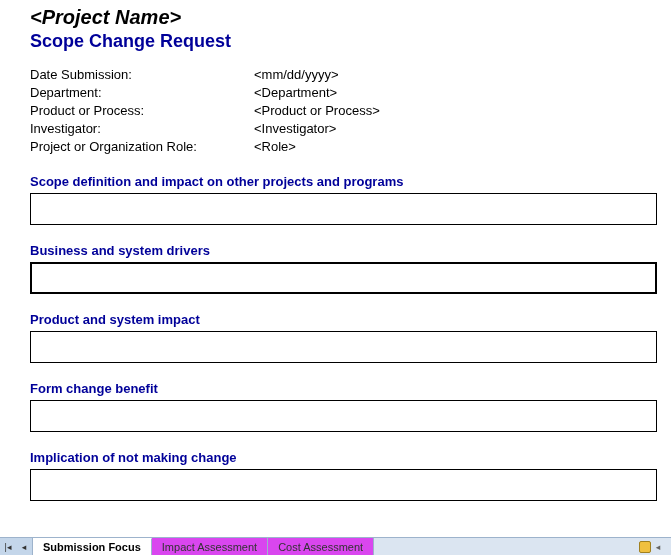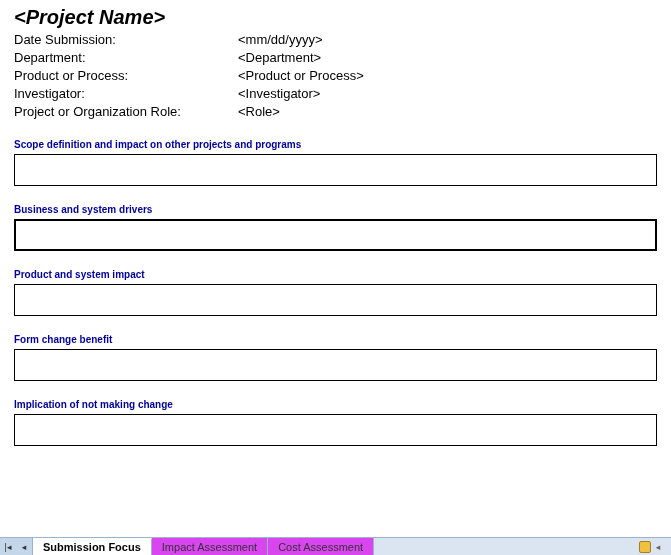--- a/index.html
+++ b/index.html
@@ -6,20 +6,21 @@
   body {
     font-family: Arial, sans-serif;
     background: #ffffff;
     width: 671px;
     height: 555px;
     overflow: hidden;
     position: relative;
   }
   .page {
     padding: 6px 14px 0 14px;
+    margin-left: 16px;
   }
   .project-name {
     font-size: 20px;
     font-weight: bold;
     font-style: italic;
     color: #000;
     margin-bottom: 2px;
   }
   .form-title {
     font-size: 18px;
@@ -33,21 +34,21 @@
     line-height: 18px;
     color: #000;
   }
   .meta-label {
     width: 224px;
   }
   .meta-value {
     flex: 1;
   }
   .section-heading {
-    font-size: 10px;
+    font-size: 13px;
     font-weight: bold;
     color: #000099;
     margin-top: 18px;
     margin-bottom: 4px;
   }
   .input-box {
     width: 100%;
     height: 32px;
     border: 1px solid #000;
     background: #fff;
@@ -134,20 +135,21 @@
     align-items: center;
     justify-content: center;
   }
 </style>
 </head>
 <body>
 
 <div class="page">
 
   <div class="project-name">&lt;Project Name&gt;</div>
+  <div class="form-title">Scope Change Request</div>
 
   <div class="meta-row">
     <div class="meta-label">Date Submission:</div>
     <div class="meta-value">&lt;mm/dd/yyyy&gt;</div>
   </div>
   <div class="meta-row">
     <div class="meta-label">Department:</div>
     <div class="meta-value">&lt;Department&gt;</div>
   </div>
   <div class="meta-row">

